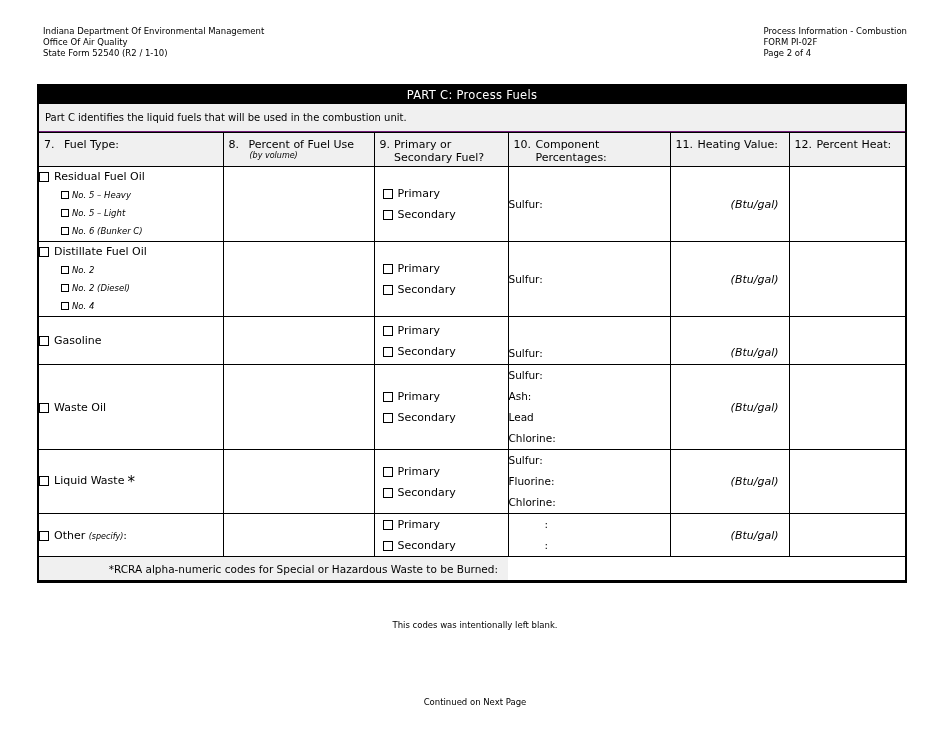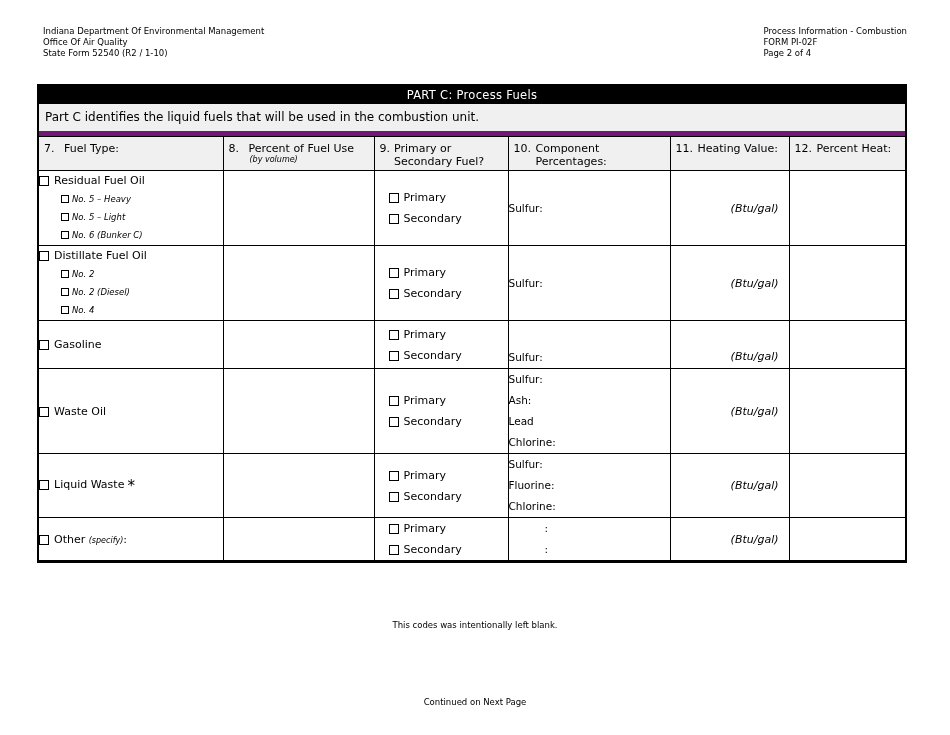--- a/index.html
+++ b/index.html
@@ -1,34 +1,34 @@
 <!DOCTYPE html>
 <html><head>
   <meta charset="utf-8">
   <style>
     html, body { margin: 0; padding: 0; background: #ffffff; }
     body { width: 950px; height: 735px; position: relative; font-family: "DejaVu Sans", sans-serif; color: #000; overflow: hidden; }
     .hdr-left { position: absolute; left: 43px; top: 26px; font-size: 8.5px; line-height: 11px; }
     .hdr-right { position: absolute; right: 43px; top: 26px; font-size: 8.5px; line-height: 11px; text-align: left; }
     .form { position: absolute; left: 37px; top: 84px; width: 870px; border: 2px solid #000; box-sizing: border-box; }
     .titlebar { background: #000; color: #fff; text-align: center; font-size: 11.5px; height: 18px; line-height: 18px; letter-spacing: 0.3px; }
-    .intro { background: #f0f0f0; font-size: 12px; height: 27px; line-height: 27px; padding-left: 6px; border-bottom: 5px solid #701a75; }
+    .intro { background: #f0f0f0; font-size: 10px; height: 27px; line-height: 27px; padding-left: 6px; border-bottom: 1px solid #701a75; }
     table { border-collapse: collapse; width: 100%; table-layout: fixed; }
     td, th { border: 1px solid #000; vertical-align: middle; padding: 0; font-weight: normal; }
     tr > *:first-child { border-left: none; }
     tr > *:last-child { border-right: none; }
     .colhead th { background: #f0f0f0; text-align: left; vertical-align: top; font-size: 11px; height: 34px; padding: 5px 4px 0 5px; box-sizing: border-box; line-height: 13px; }
     .colhead .sub { font-size: 8px; font-style: italic; display: block; padding-left: 21px; line-height: 10px; }
     .colhead .num { display: inline-block; width: 20px; }
     .cb { display: inline-block; width: 10px; height: 10px; border: 1px solid #000; vertical-align: -2px; margin-right: 5px; box-sizing: border-box; background: #fff; }
     .cb.sm { width: 8px; height: 8px; vertical-align: -1px; margin-right: 3px; }
     .fuel-main { font-size: 11px; }
     .fuel-sub { font-size: 8.5px; font-style: italic; padding-left: 22px; height: 18px; line-height: 18px; }
     .fuel-line { height: 18px; line-height: 18px; }
-    .pri { padding-left: 14px; font-size: 11px; }
+    .pri { padding-left: 8px; font-size: 11px; }
     .pri div { height: 21px; line-height: 21px; }
     .comp { font-size: 10.5px; }
     .comp div { height: 21px; line-height: 21px; }
     .heat { text-align: right; padding-right: 10px; font-size: 11px; font-style: italic; }
     .footrow td { height: 23px; font-size: 10.5px; }
     .footlabel { background: #f0f0f0; text-align: right; padding-right: 10px; }
     .asterisk { font-size: 15px; vertical-align: -3px; margin-left: 3px; }
     .specify { font-size: 8px; font-style: italic; }
     .blank-note { position: absolute; left: 0; width: 950px; top: 620px; text-align: center; font-size: 8.5px; }
     .continued { position: absolute; left: 0; width: 950px; top: 697px; text-align: center; font-size: 8.5px; }
@@ -180,18 +180,22 @@
             <div><span class="cb"></span><span>Secondary</span></div>
           </td>
       <td class="comp" style="padding-left:36px">
             <div>:</div>
             <div>:</div>
           </td>
       <td class="heat">(Btu/gal)</td>
       <td></td>
     </tr>
 
+    <tr class="footrow">
+      <td colspan="3" class="footlabel" style="border-right:none">*RCRA alpha-numeric codes for Special or Hazardous Waste to be Burned:</td>
+      <td colspan="3" style="border-left:none"></td>
+    </tr>
   </tbody>
     </table>
 </div>
 
 <div class="blank-note">This codes was intentionally left blank.</div>
 <div class="continued">Continued on Next Page</div>
 
 </body></html>

